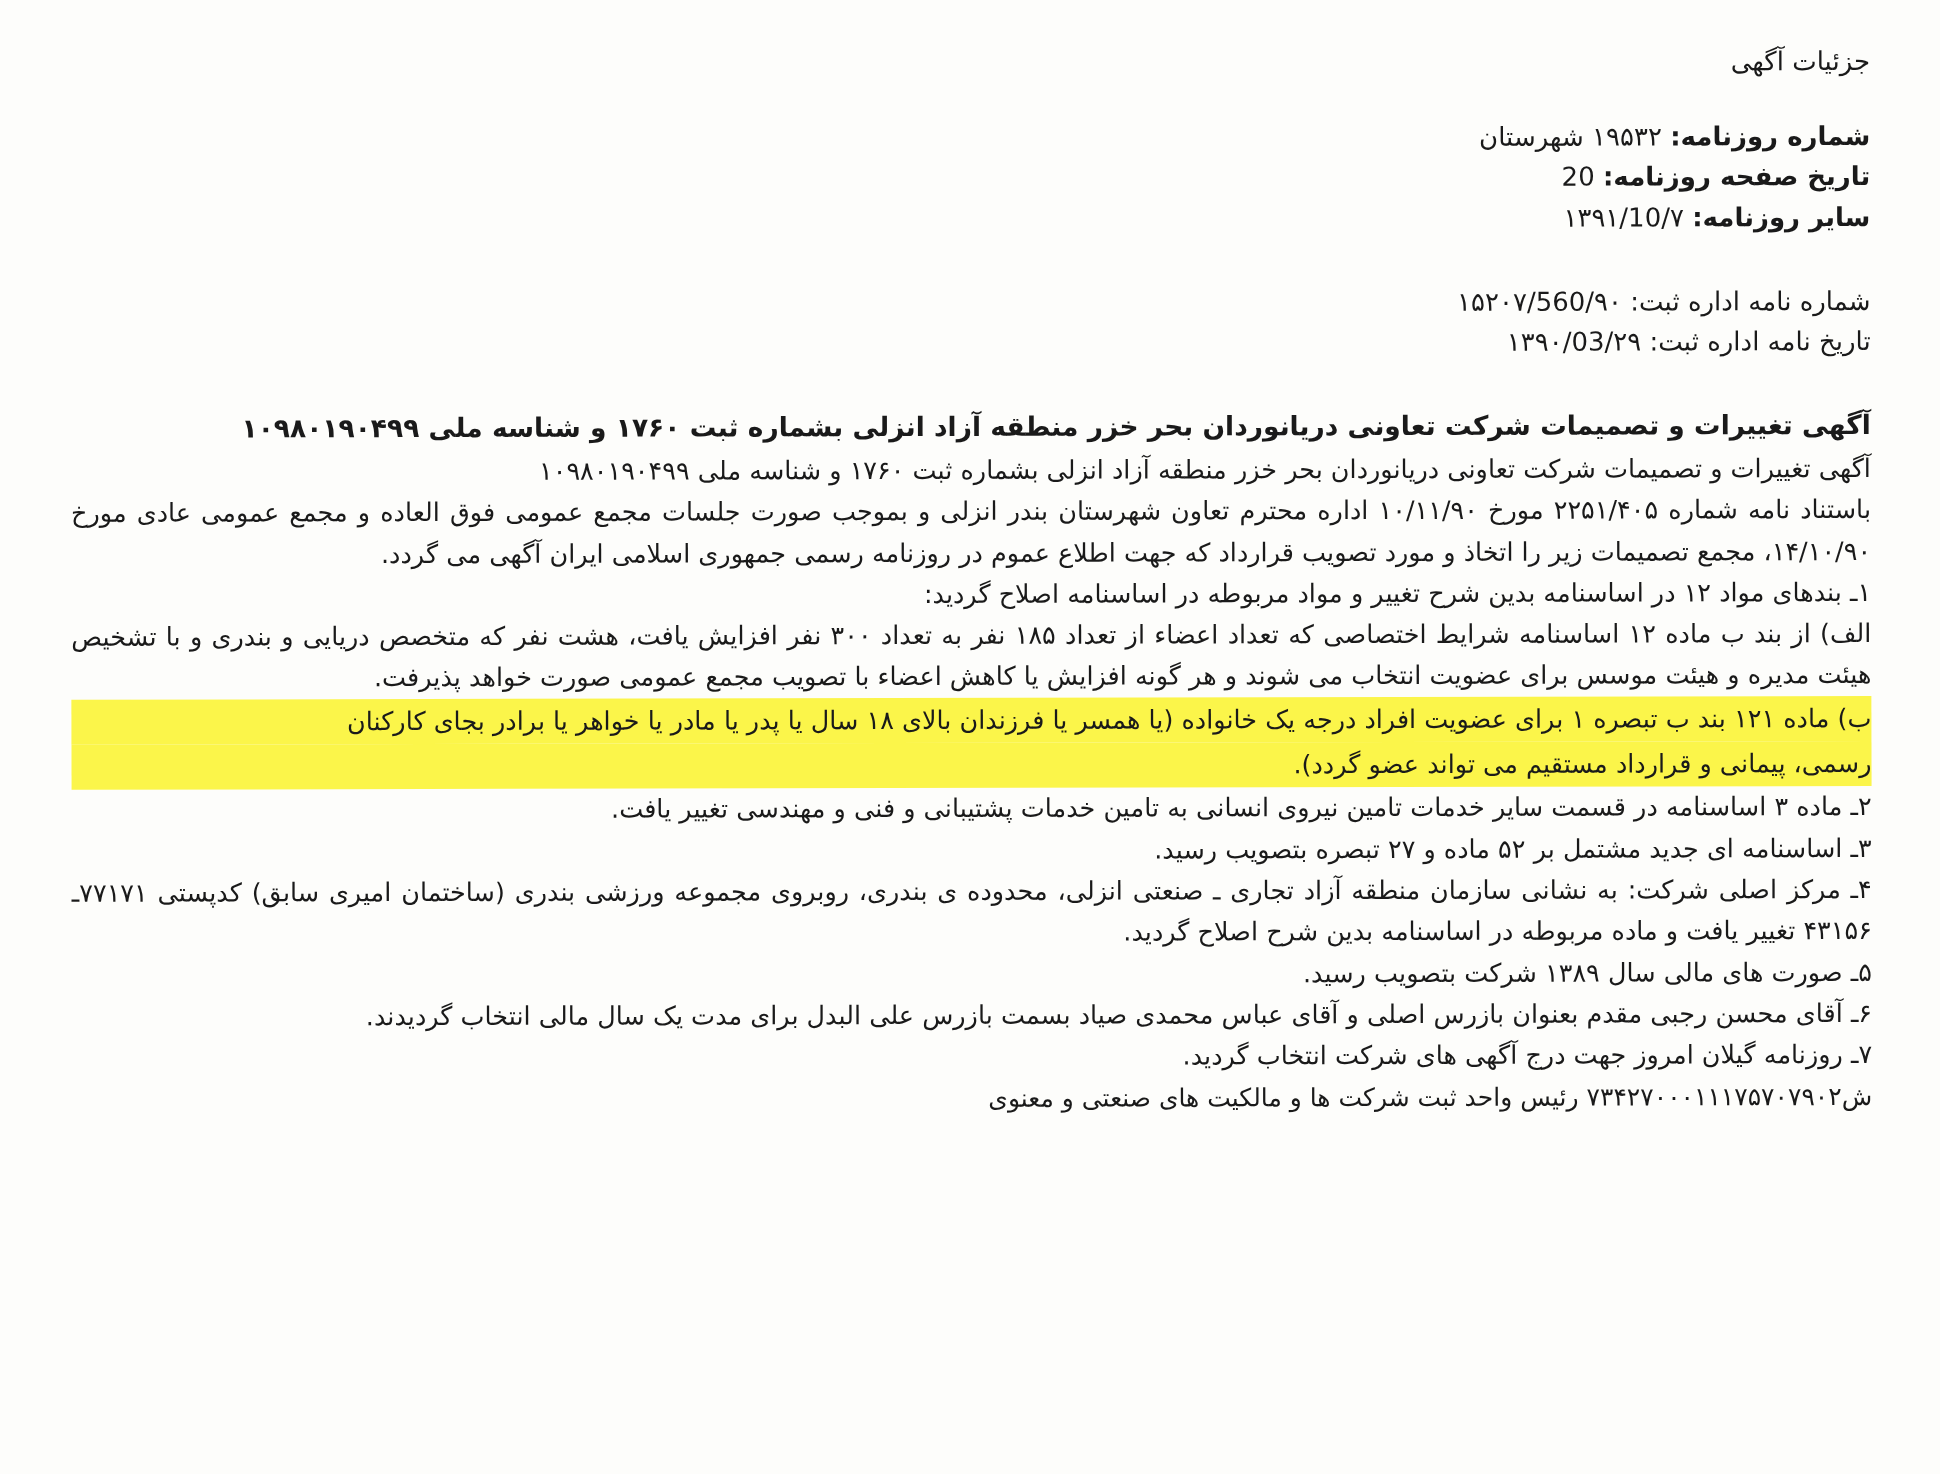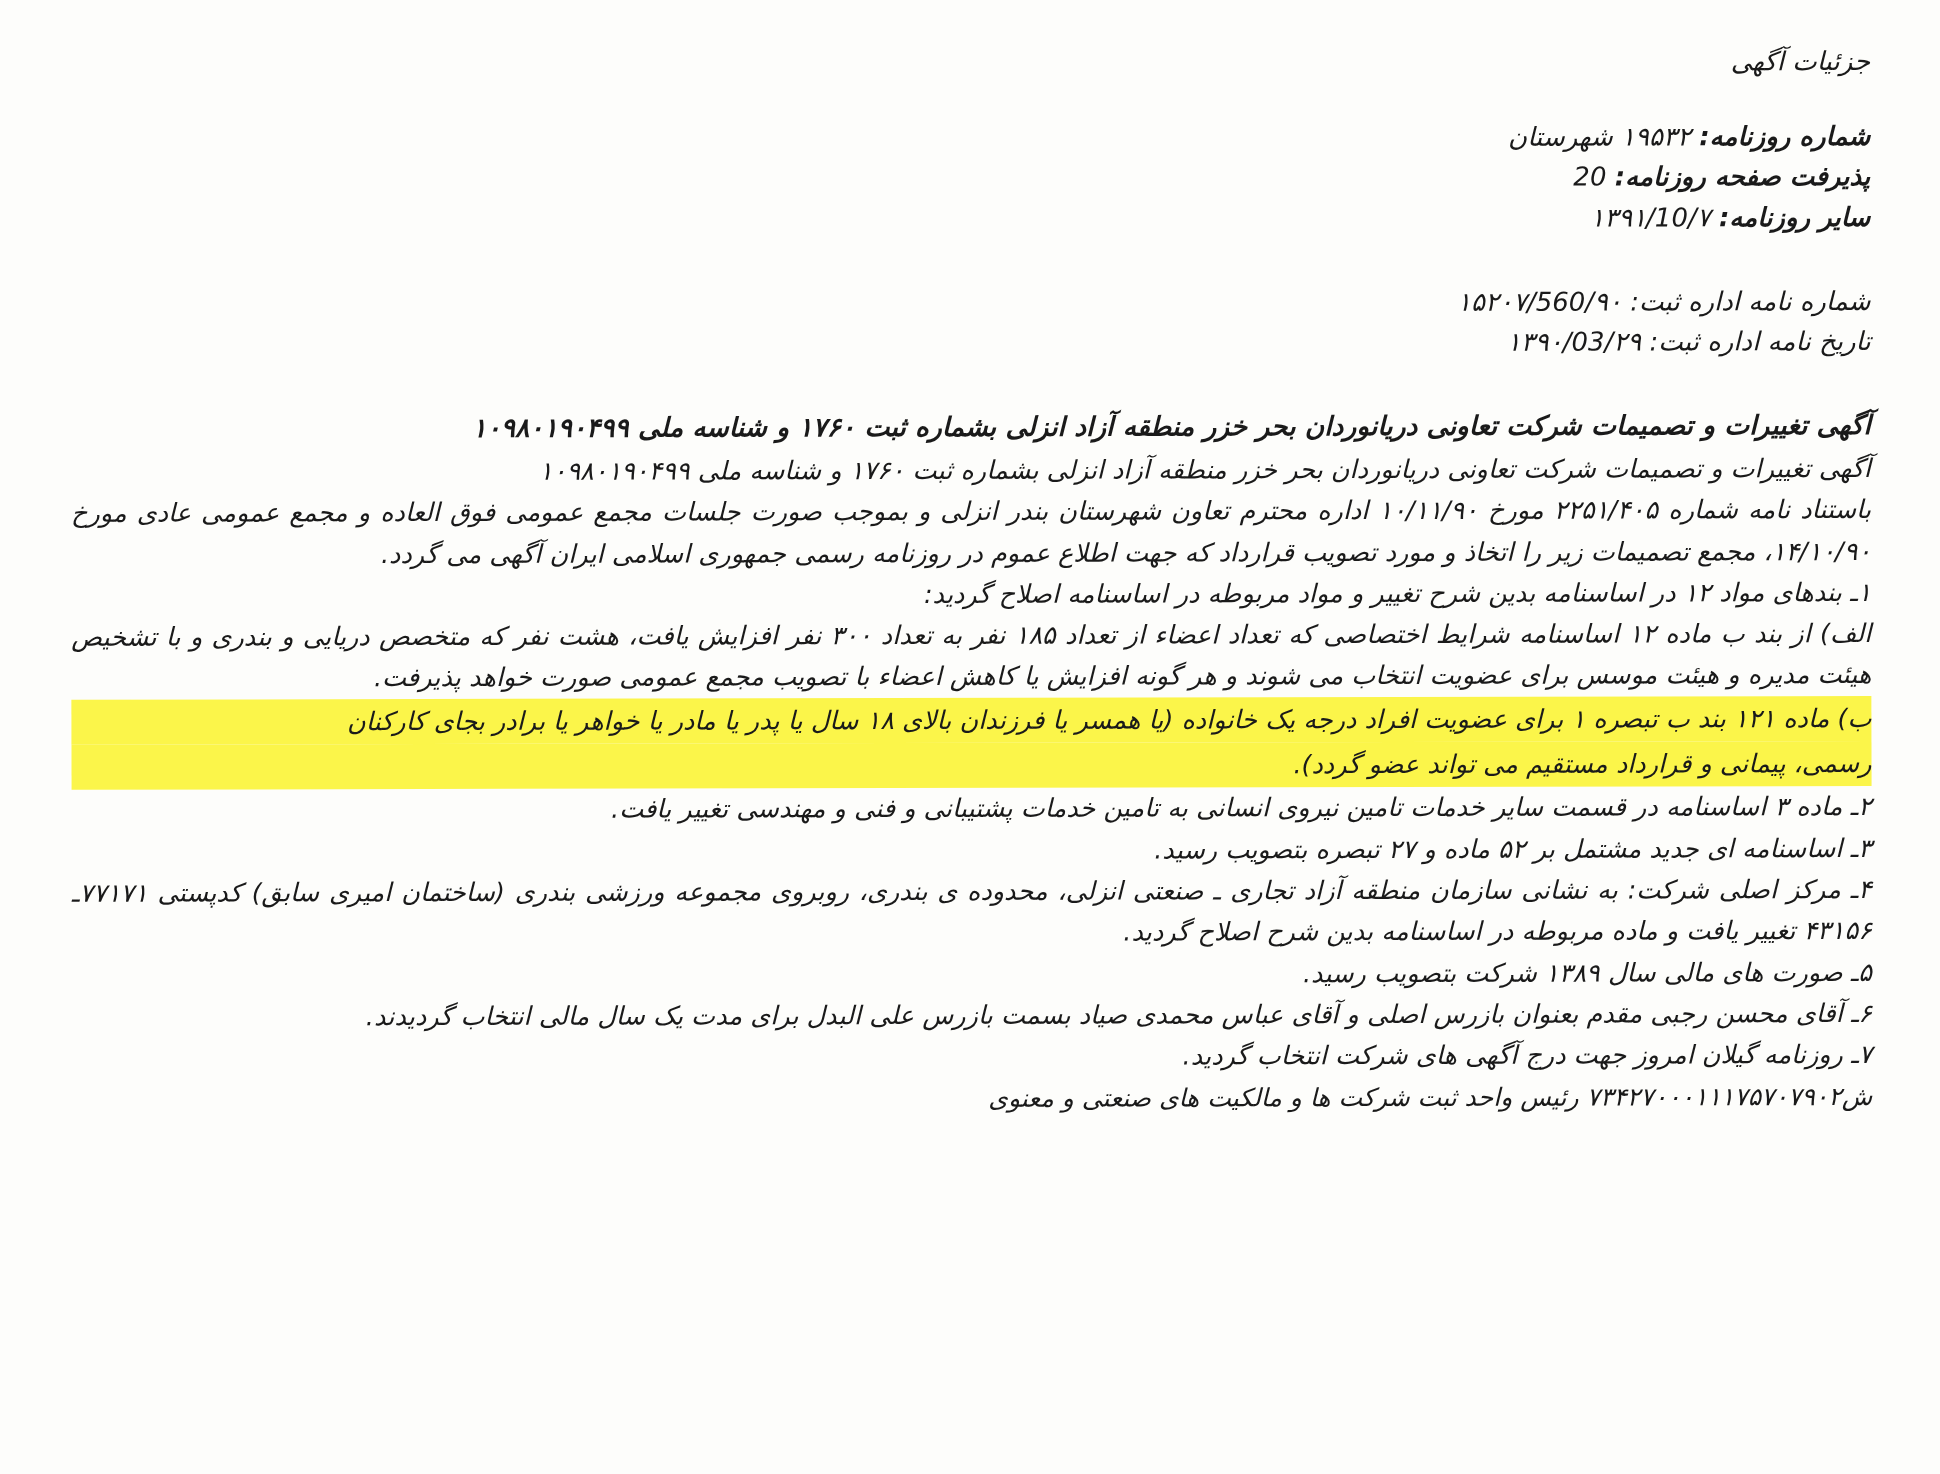--- a/index.html
+++ b/index.html
@@ -25,21 +25,20 @@
 
   .doc {
     position: absolute;
     top: 0;
     right: 0;
     left: 0;
     padding: 40px 70px 20px 70px;
     box-sizing: border-box;
     direction: rtl;
     text-align: right;
-    font-style: italic;
   }
 
   .line {
     font-size: 25px;
     line-height: 1.62;
     letter-spacing: 0.1px;
   }
 
   .title-small {
     font-size: 26px;
@@ -124,21 +123,21 @@
   <div class="doc-inner">
 
     <div class="line title-small">جزئیات آگهی</div>
 
     <div class="meta-block">
       <div class="line">
         <b>شماره روزنامه:</b>
         <span>۱۹۵۳۲   شهرستان</span>
       </div>
       <div class="line">
-        <b>پذیرفت صفحه روزنامه:</b>
+        <b>تاریخ صفحه روزنامه:</b>
         <span>20</span>
       </div>
       <div class="line">
         <b>سایر روزنامه:</b>
         <span>۱۳۹۱/10/۷</span>
       </div>
     </div>
 
     <div class="meta-gap"></div>
 

